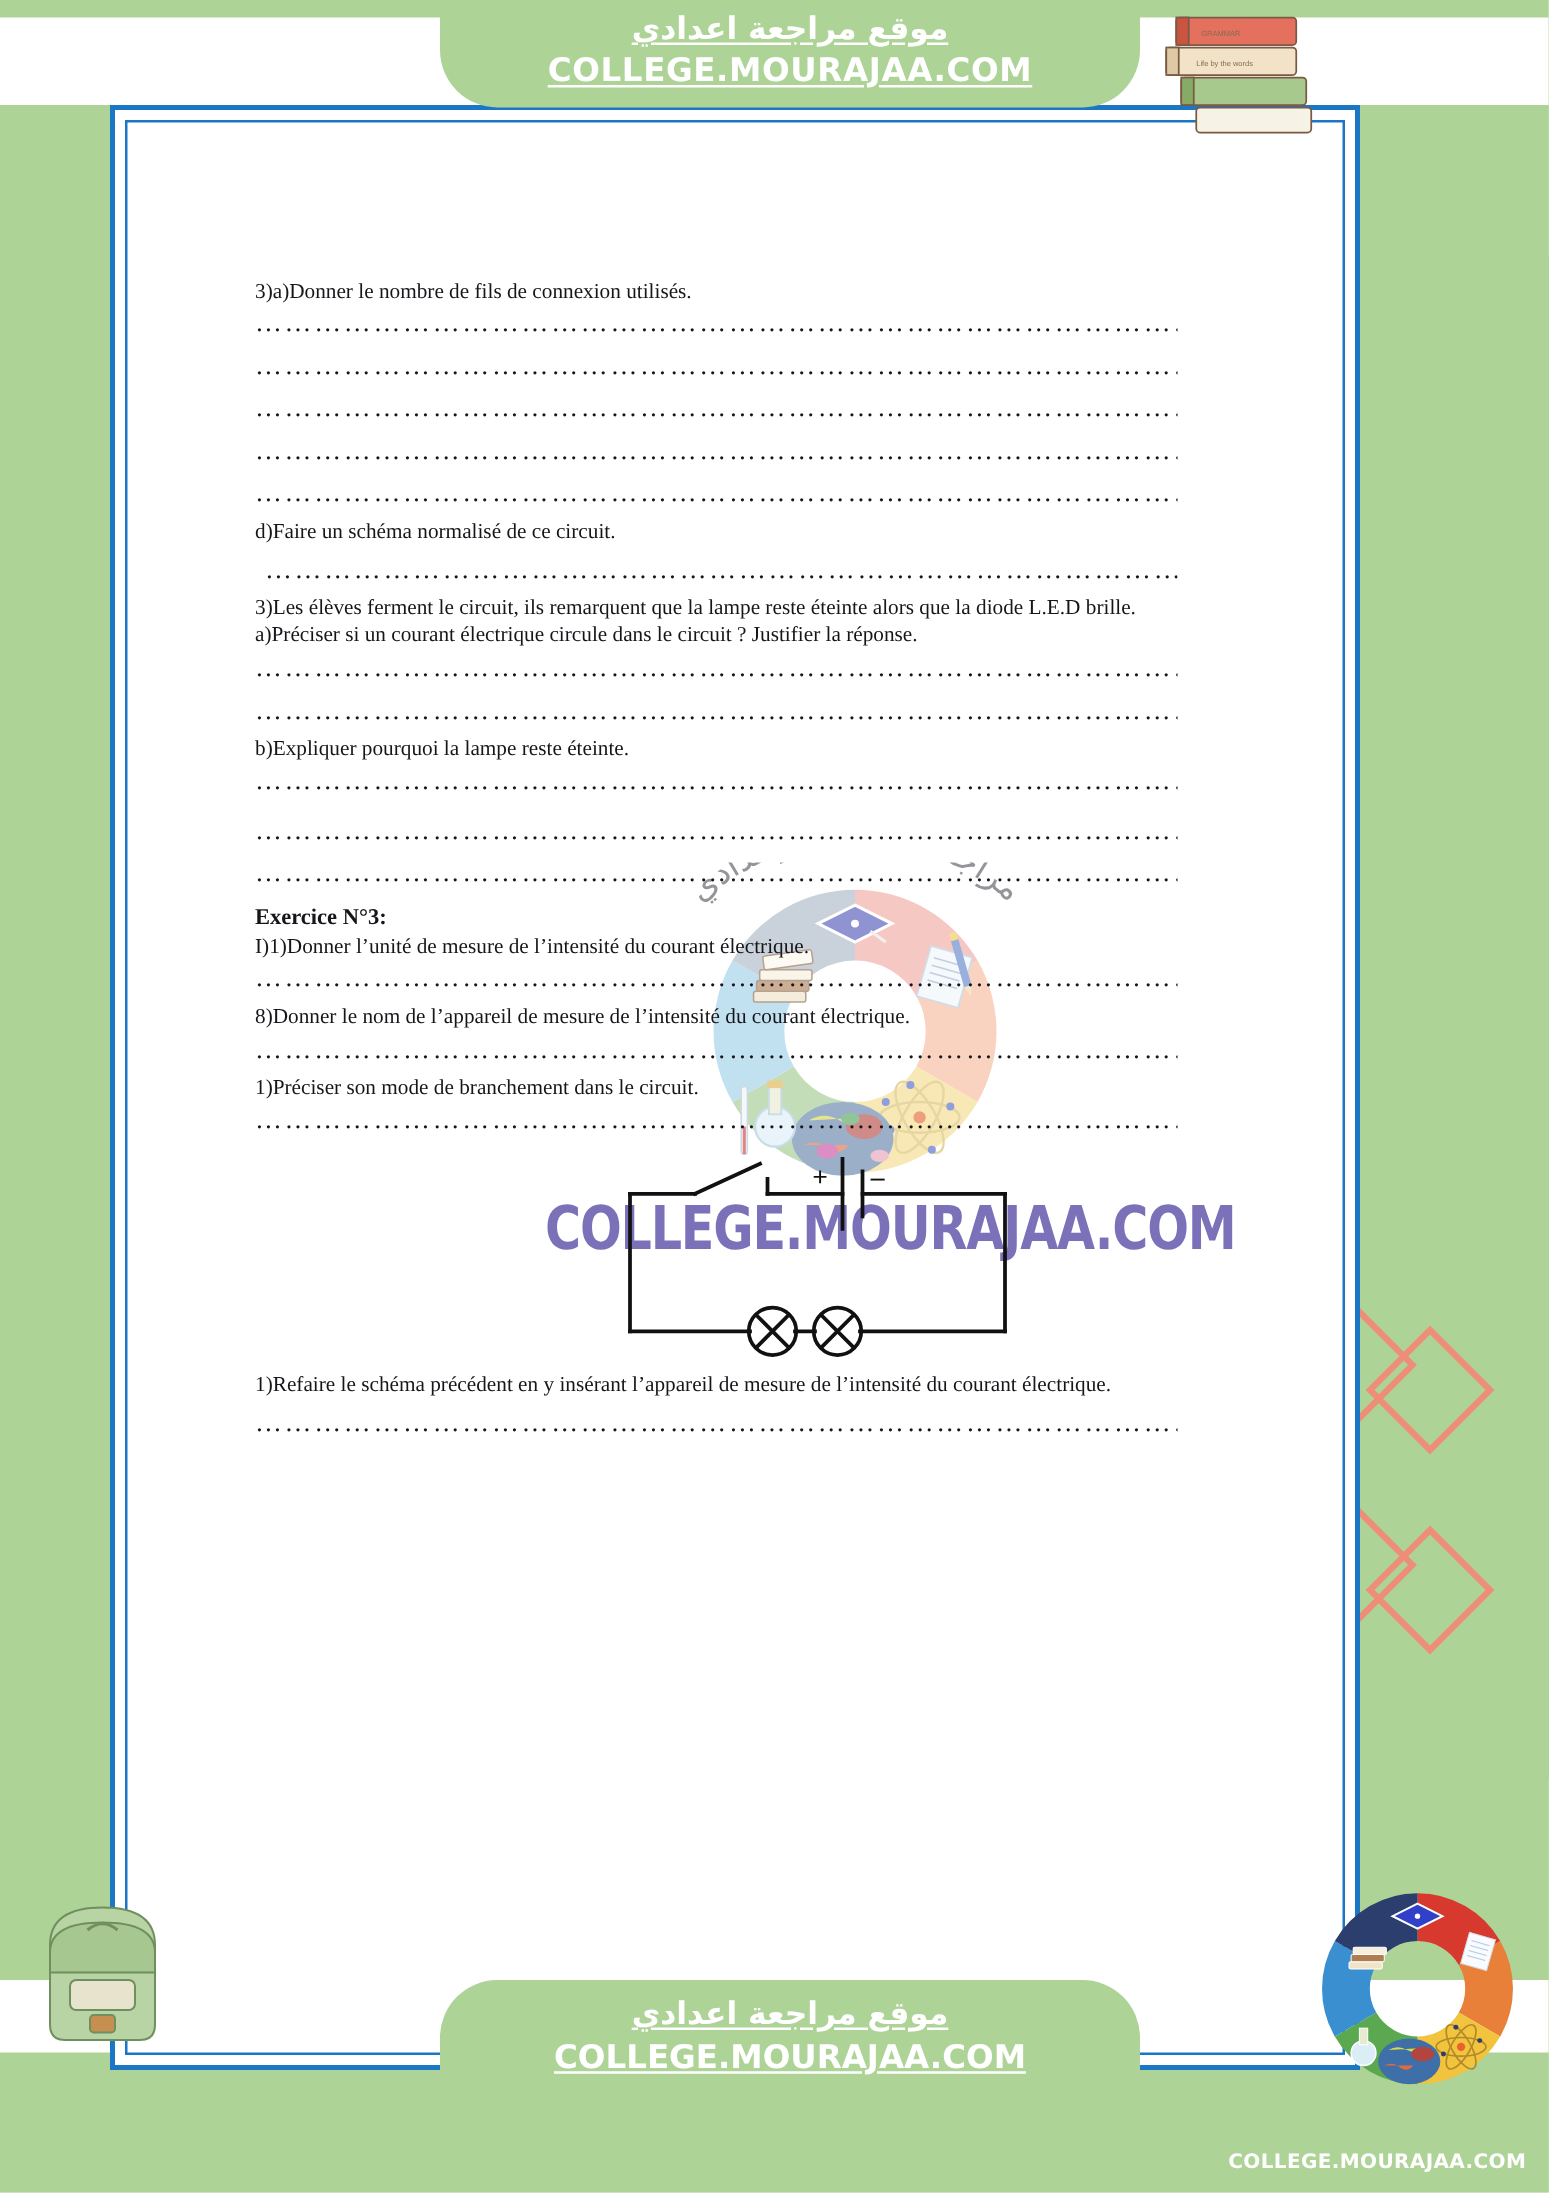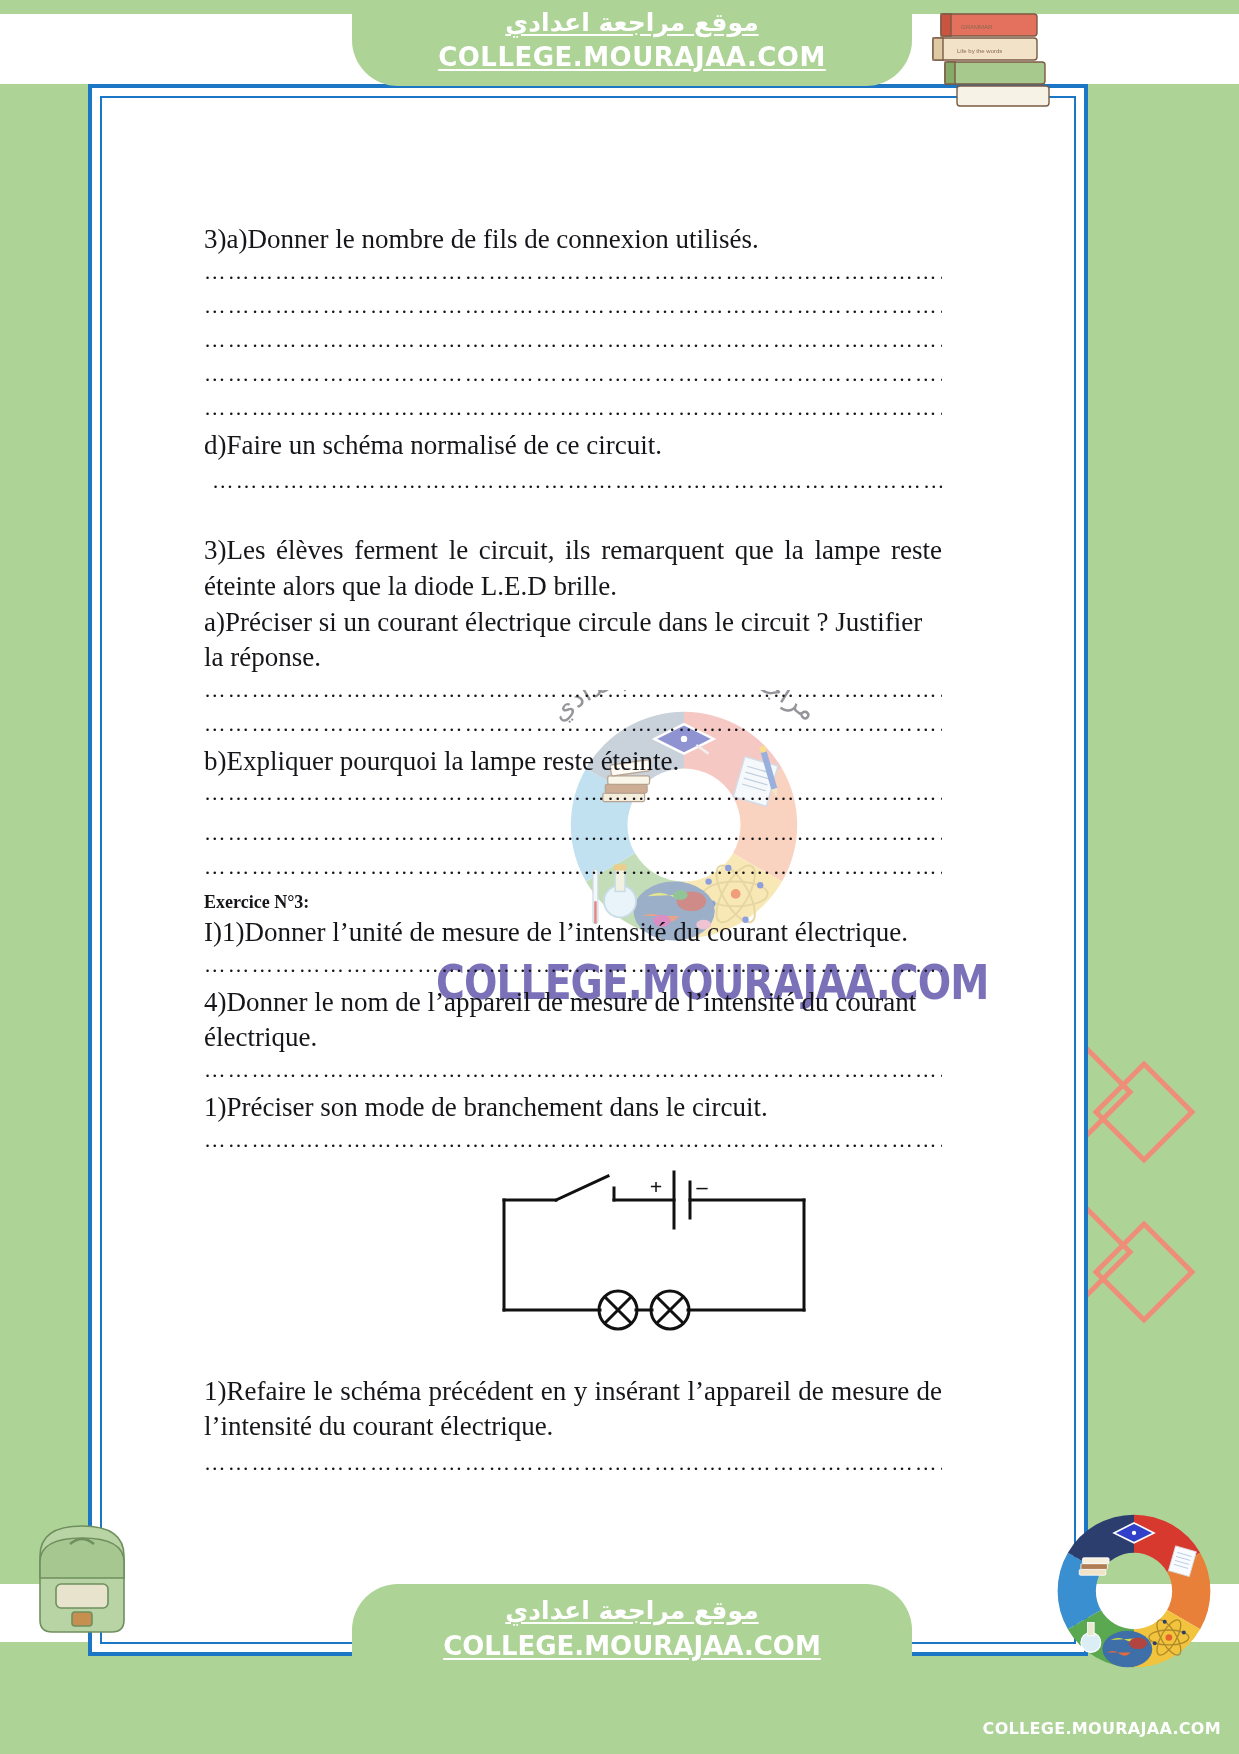--- a/index.html
+++ b/index.html
@@ -151,27 +151,27 @@
   
   .content {
     position: absolute;
     left: 98px;
     top: 120px;
     width: 738px;
     z-index: 5;
   }
   .q {
     font-family: "Liberation Serif", serif;
-    font-size: 27px;
+    font-size: 17px;
     color: #16161a;
     line-height: 1.32;
     margin: 0;
     white-space: pre-wrap;
   }
-  .q.justify { text-align: justify; margin-top: 32px; }
+  .q.justify { text-align: justify; }
   .q.bold { font-weight: bold; font-size: 18px; }
   .dotline {
     font-family: "Liberation Serif", serif;
     font-size: 21.5px;
     color: #16161a;
     letter-spacing: 2.2px;
     line-height: 1.0;
     height: 26px;
     overflow: hidden;
     white-space: nowrap;
@@ -444,21 +444,21 @@
       <div class="gap4"></div>
       <div class="dotline">………………………………………………………………………………………………………………</div>
       <div class="gap8"></div>
 
       <p class="q bold">Exercice N°3:</p>
       <p class="q">I)1)Donner l’unité de mesure de l’intensité du courant électrique.</p>
       <div class="gap4"></div>
       <div class="dotline">………………………………………………………………………………………………………………</div>
       <div class="gap4"></div>
 
-      <p class="q">4)Donner le nom de l’appareil de mesure de l’intensité du courant électrique.</p>
+      <p class="q">8)Donner le nom de l’appareil de mesure de l’intensité du courant électrique.</p>
       <div class="gap4"></div>
       <div class="dotline">………………………………………………………………………………………………………………</div>
       <div class="gap4"></div>
 
       <p class="q">1)Préciser son mode de branchement dans le circuit.</p>
       <div class="gap4"></div>
       <div class="dotline">………………………………………………………………………………………………………………</div>
       <div class="gap8"></div>
 
 

